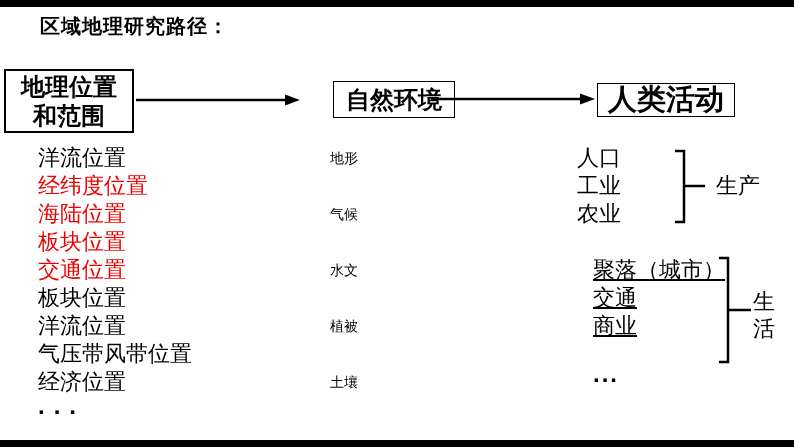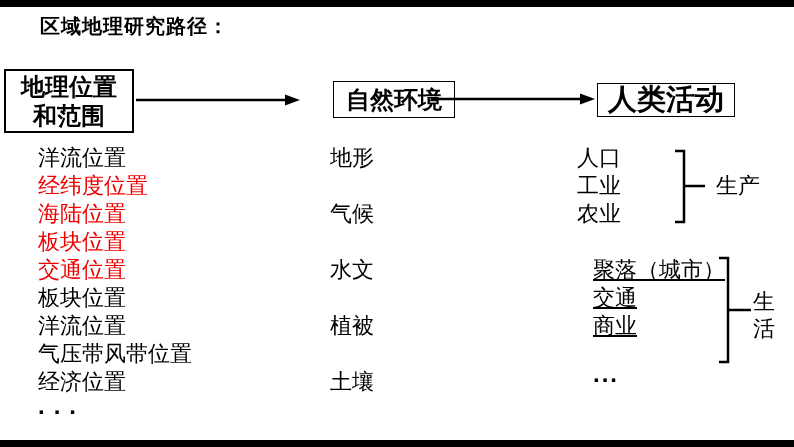--- a/index.html
+++ b/index.html
@@ -19,21 +19,21 @@
     display:flex;flex-direction:column;align-items:center;justify-content:center;
     font-weight:700;text-align:center;white-space:nowrap;
   }
   .box1{left:4px;top:69px;width:126px;height:60px;border-width:2.5px;font-size:24px;line-height:29px;}
   .box2{left:303px;top:81px;width:120px;height:35px;font-size:24px;margin-left:30px;}
   .box3{left:597px;top:83px;width:136px;height:32px;font-size:29px;}
   .arrow{position:absolute;}
   .col{position:absolute;font-size:22px;line-height:28px;white-space:nowrap;}
   .col div{height:28px;}
   .red{color:var(--red,#ee0000);}
-  .mid-item{position:absolute;left:330px;font-size:22px;line-height:28px;white-space:nowrap;}
+  .mid-item{position:absolute;left:330px;font-size:14px;line-height:28px;white-space:nowrap;}
   .bracket{position:absolute;}
   .blabel{position:absolute;font-size:22px;line-height:27px;white-space:nowrap;}
   .ellipsis1{position:absolute;left:38px;top:392px;font-size:24px;font-weight:700;letter-spacing:9px;}
   .ellipsis2{position:absolute;left:593px;top:360px;font-size:24px;font-weight:700;letter-spacing:2px;}
 </style>
 </head>
 <body>
 
 <div class="stage">
 

